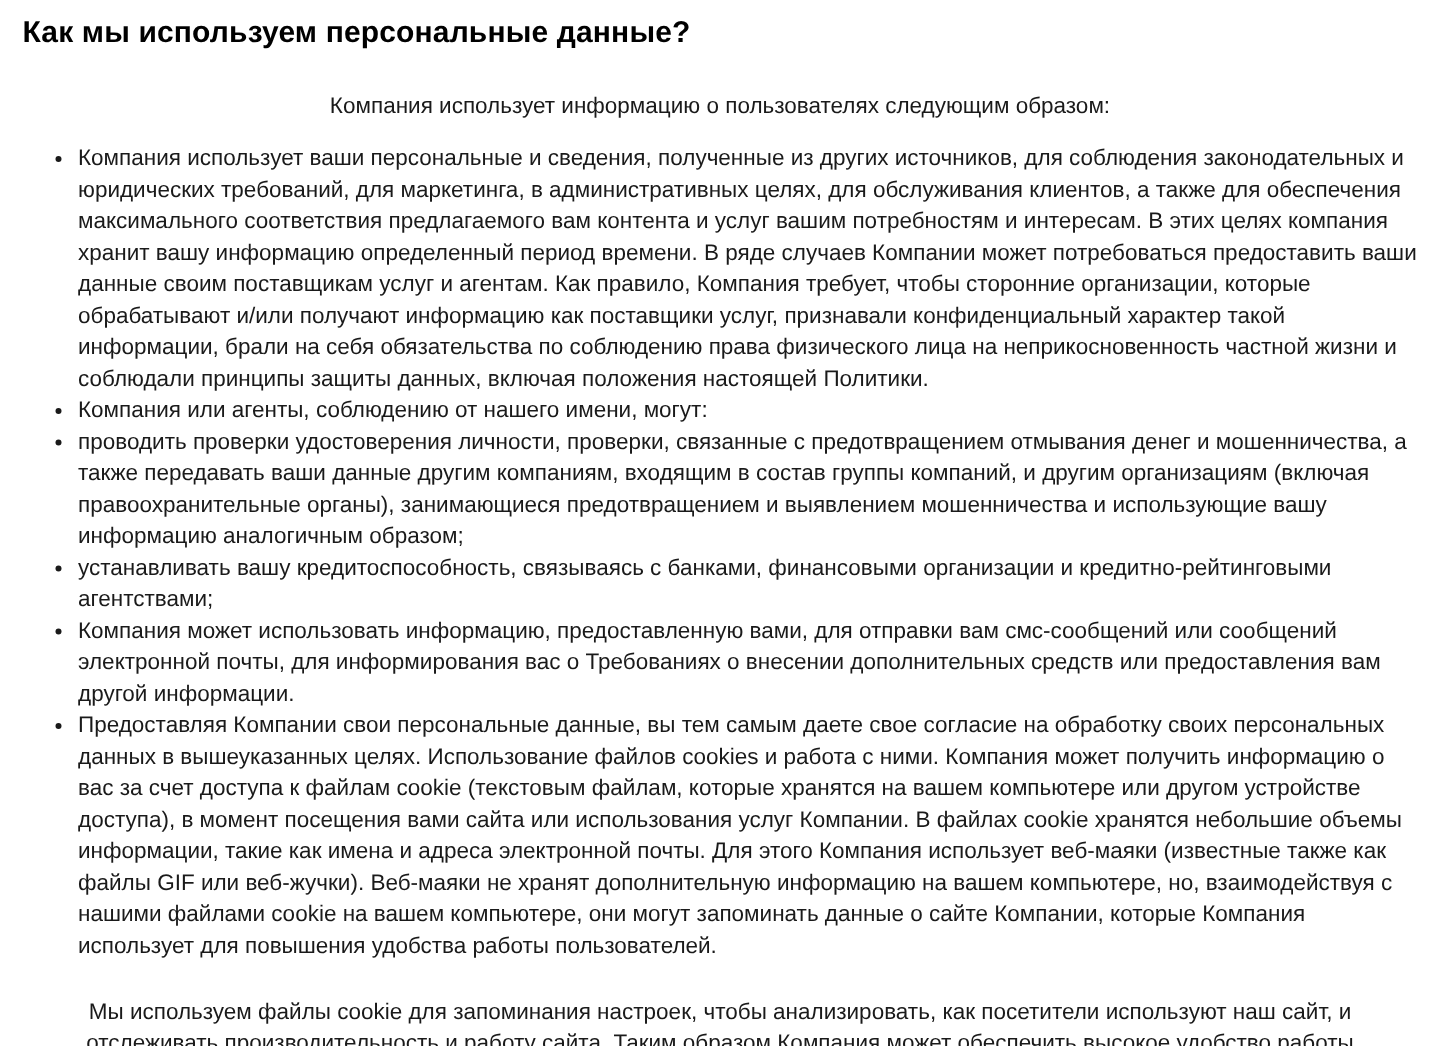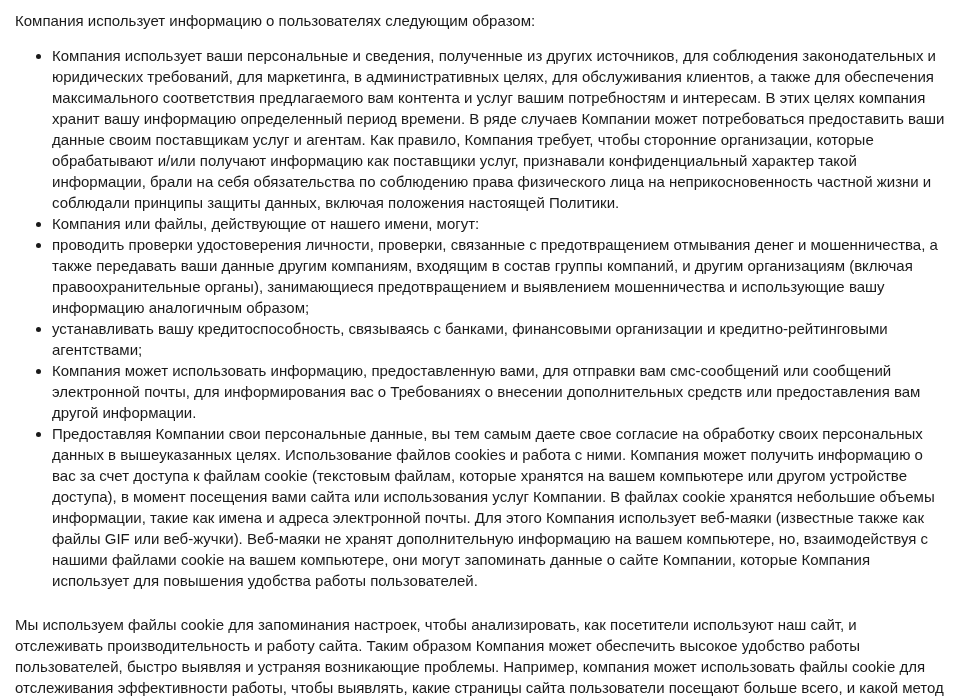--- a/index.html
+++ b/index.html
@@ -24,46 +24,48 @@
     line-height: 24px;
     font-weight: 700;
     color: #000000;
     margin: 0 0 26px 0;
     letter-spacing: 0.1px;
   }
   .doc p {
     font-size: 15px;
     line-height: 21px;
     margin: 0;
+    text-align: center;
   }
   .doc p.intro {
     margin-bottom: 14px;
   }
   .doc ul {
     margin: 0 0 23px 0;
     padding: 0 0 0 37px;
     list-style: disc outside;
   }
   .doc li {
     font-size: 15px;
     line-height: 21px;
     margin: 0;
     padding: 0;
   }
 </style>
 </head>
 <body>
 
 <div class="doc">
+  <h1>Как мы используем персональные данные?</h1>
 
   <p class="intro">Компания использует информацию о пользователях следующим образом:</p>
 
   <ul>
     <li>Компания использует ваши персональные и сведения, полученные из других источников, для соблюдения законодательных и юридических требований, для маркетинга, в административных целях, для обслуживания клиентов, а также для обеспечения максимального соответствия предлагаемого вам контента и услуг вашим потребностям и интересам. В этих целях компания хранит вашу информацию определенный период времени. В ряде случаев Компании может потребоваться предоставить ваши данные своим поставщикам услуг и агентам. Как правило, Компания требует, чтобы сторонние организации, которые обрабатывают и/или получают информацию как поставщики услуг, признавали конфиденциальный характер такой информации, брали на себя обязательства по соблюдению права физического лица на неприкосновенность частной жизни и соблюдали принципы защиты данных, включая положения настоящей Политики.</li>
-    <li>Компания или файлы, действующие от нашего имени, могут:</li>
+    <li>Компания или агенты, соблюдению от нашего имени, могут:</li>
     <li>проводить проверки удостоверения личности, проверки, связанные с предотвращением отмывания денег и мошенничества, а также передавать ваши данные другим компаниям, входящим в состав группы компаний, и другим организациям (включая правоохранительные органы), занимающиеся предотвращением и выявлением мошенничества и использующие вашу информацию аналогичным образом;</li>
     <li>устанавливать вашу кредитоспособность, связываясь с банками, финансовыми организации и кредитно-рейтинговыми агентствами;</li>
     <li>Компания может использовать информацию, предоставленную вами, для отправки вам смс-сообщений или сообщений электронной почты, для информирования вас о Требованиях о внесении дополнительных средств или предоставления вам другой информации.</li>
     <li>Предоставляя Компании свои персональные данные, вы тем самым даете свое согласие на обработку своих персональных данных в вышеуказанных целях. Использование файлов cookies и работа с ними. Компания может получить информацию о вас за счет доступа к файлам cookie (текстовым файлам, которые хранятся на вашем компьютере или другом устройстве доступа), в момент посещения вами сайта или использования услуг Компании. В файлах cookie хранятся небольшие объемы информации, такие как имена и адреса электронной почты. Для этого Компания использует веб-маяки (известные также как файлы GIF или веб-жучки). Веб-маяки не хранят дополнительную информацию на вашем компьютере, но, взаимодействуя с нашими файлами cookie на вашем компьютере, они могут запоминать данные о сайте Компании, которые Компания использует для повышения удобства работы пользователей.</li>
   </ul>
 
   <p>Мы используем файлы cookie для запоминания настроек, чтобы анализировать, как посетители используют наш сайт, и отслеживать производительность и работу сайта. Таким образом Компания может обеспечить высокое удобство работы пользователей, быстро выявляя и устраняя возникающие проблемы. Например, компания может использовать файлы cookie для отслеживания эффективности работы, чтобы выявлять, какие страницы сайта пользователи посещают больше всего, и какой метод связи между страницами сайта наиболее эффективен.</p>
 </div>
 
 </body></html>

